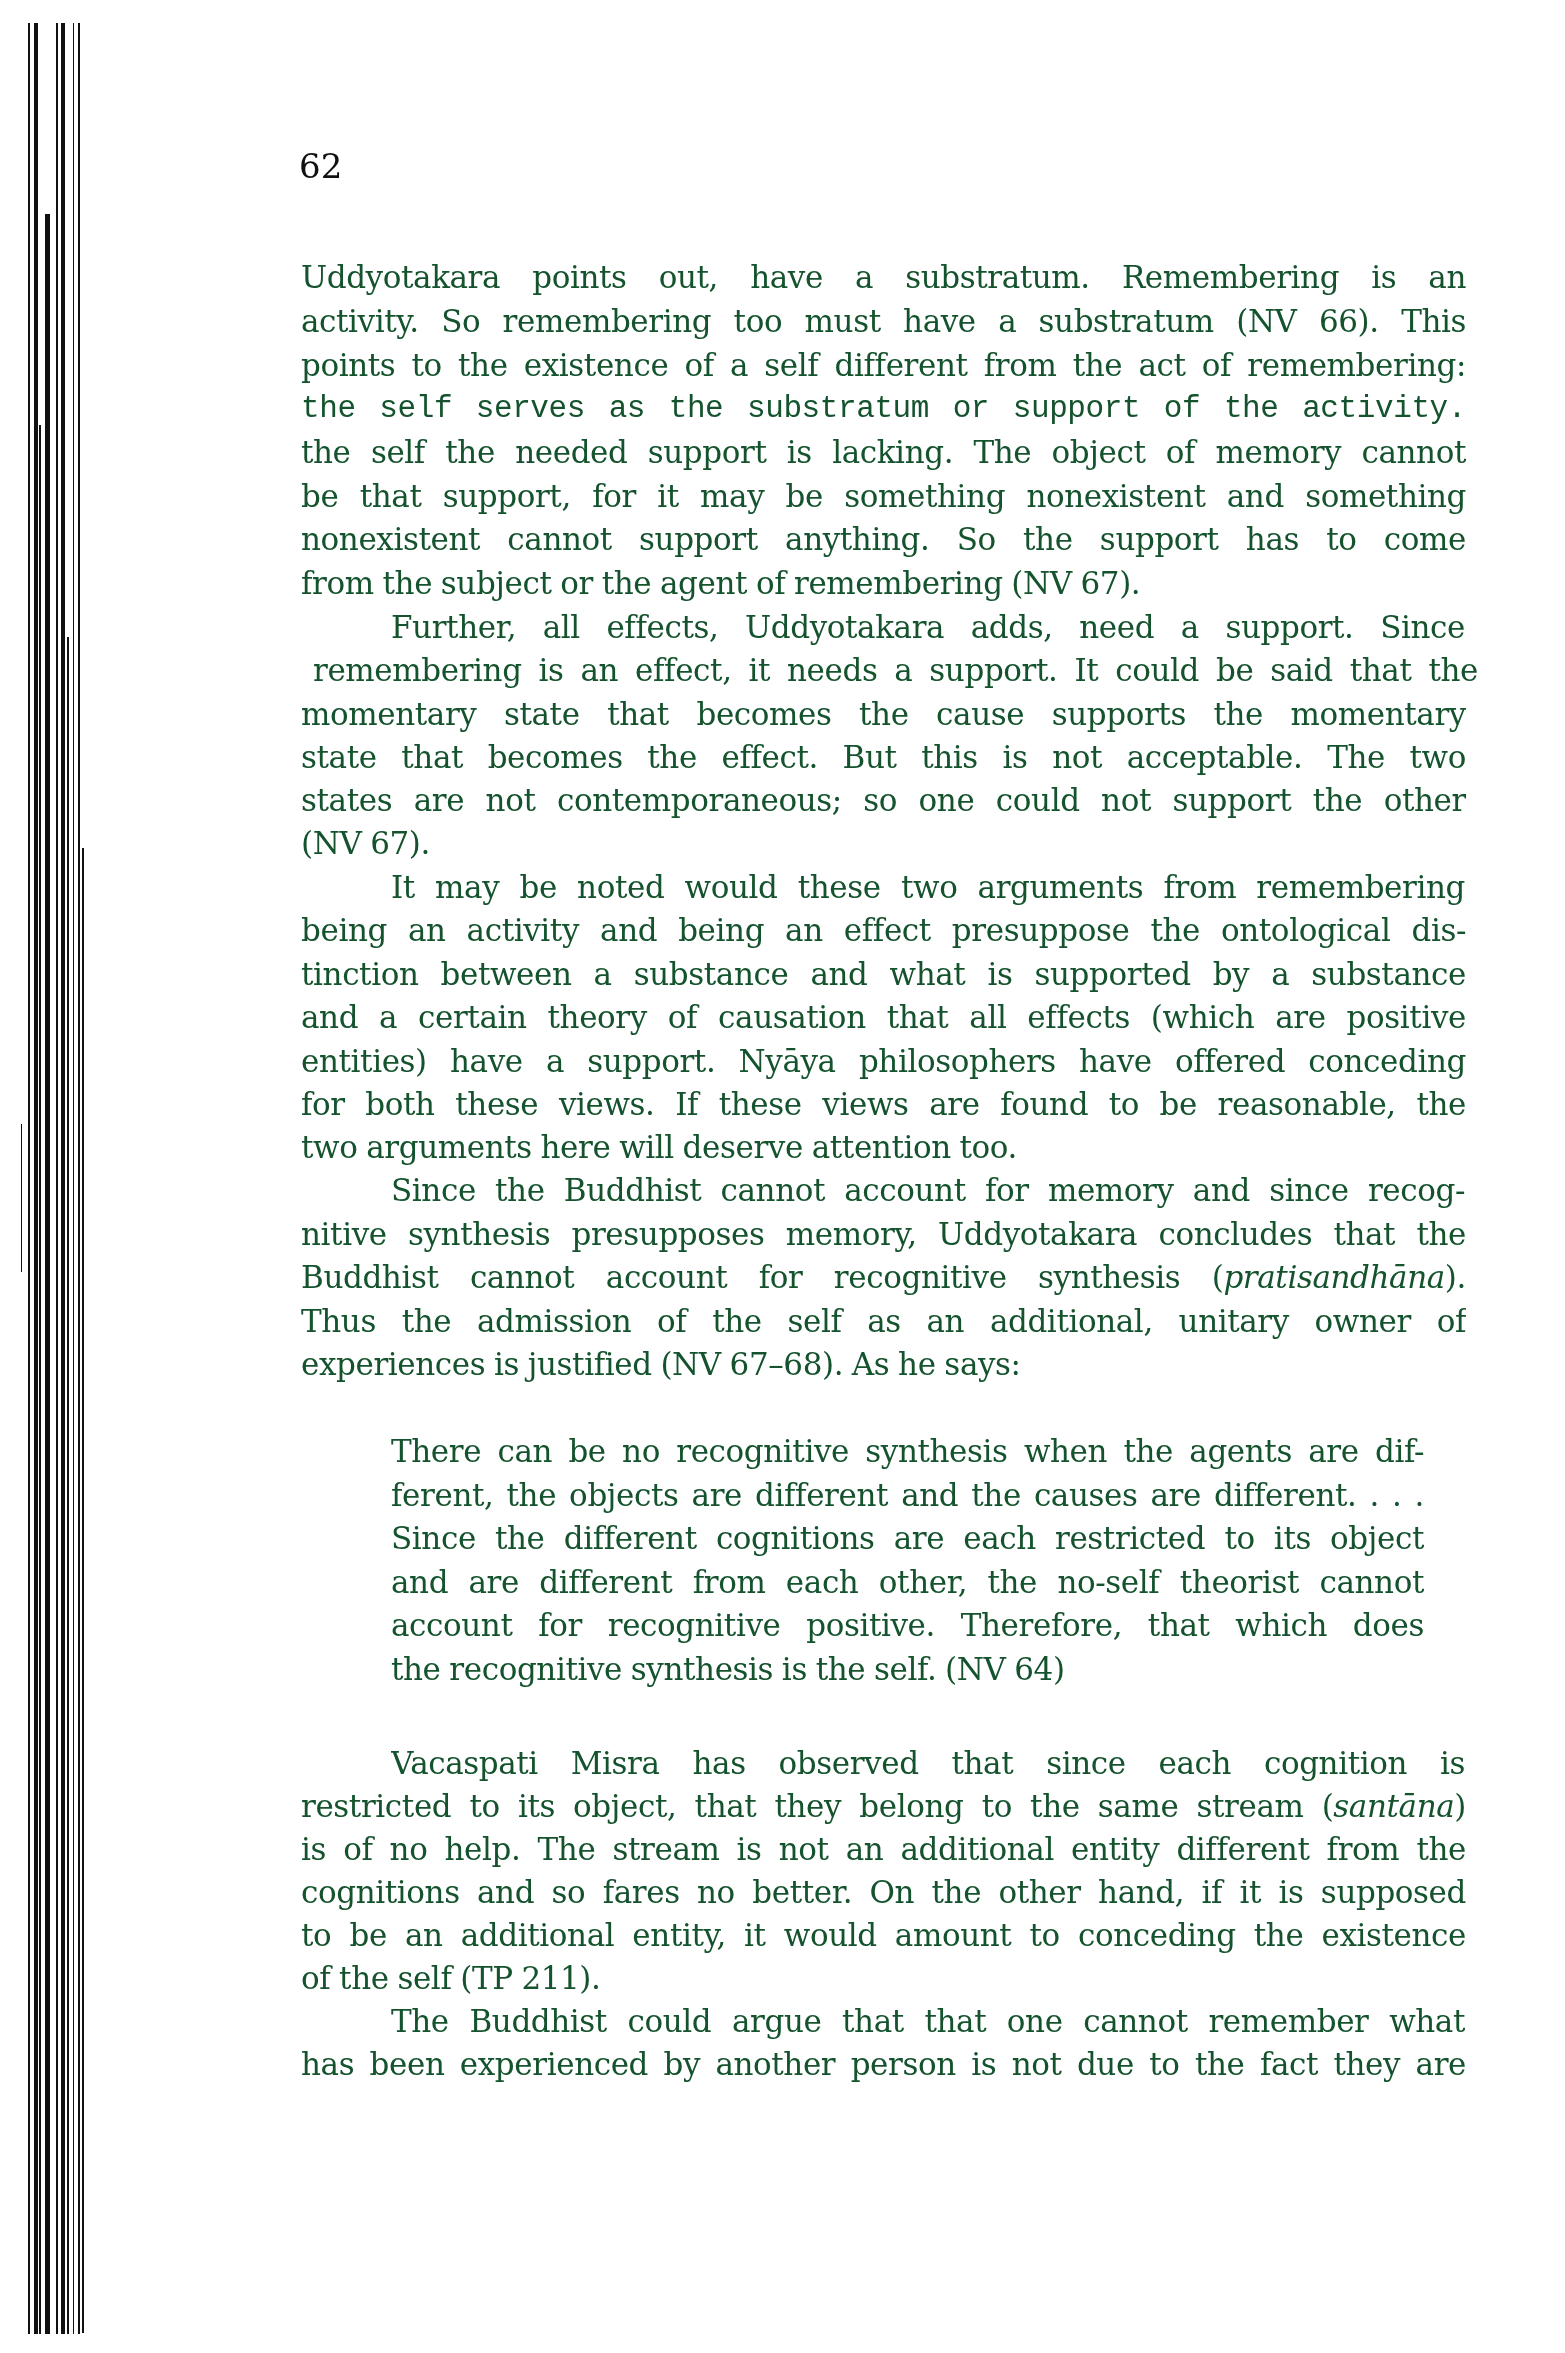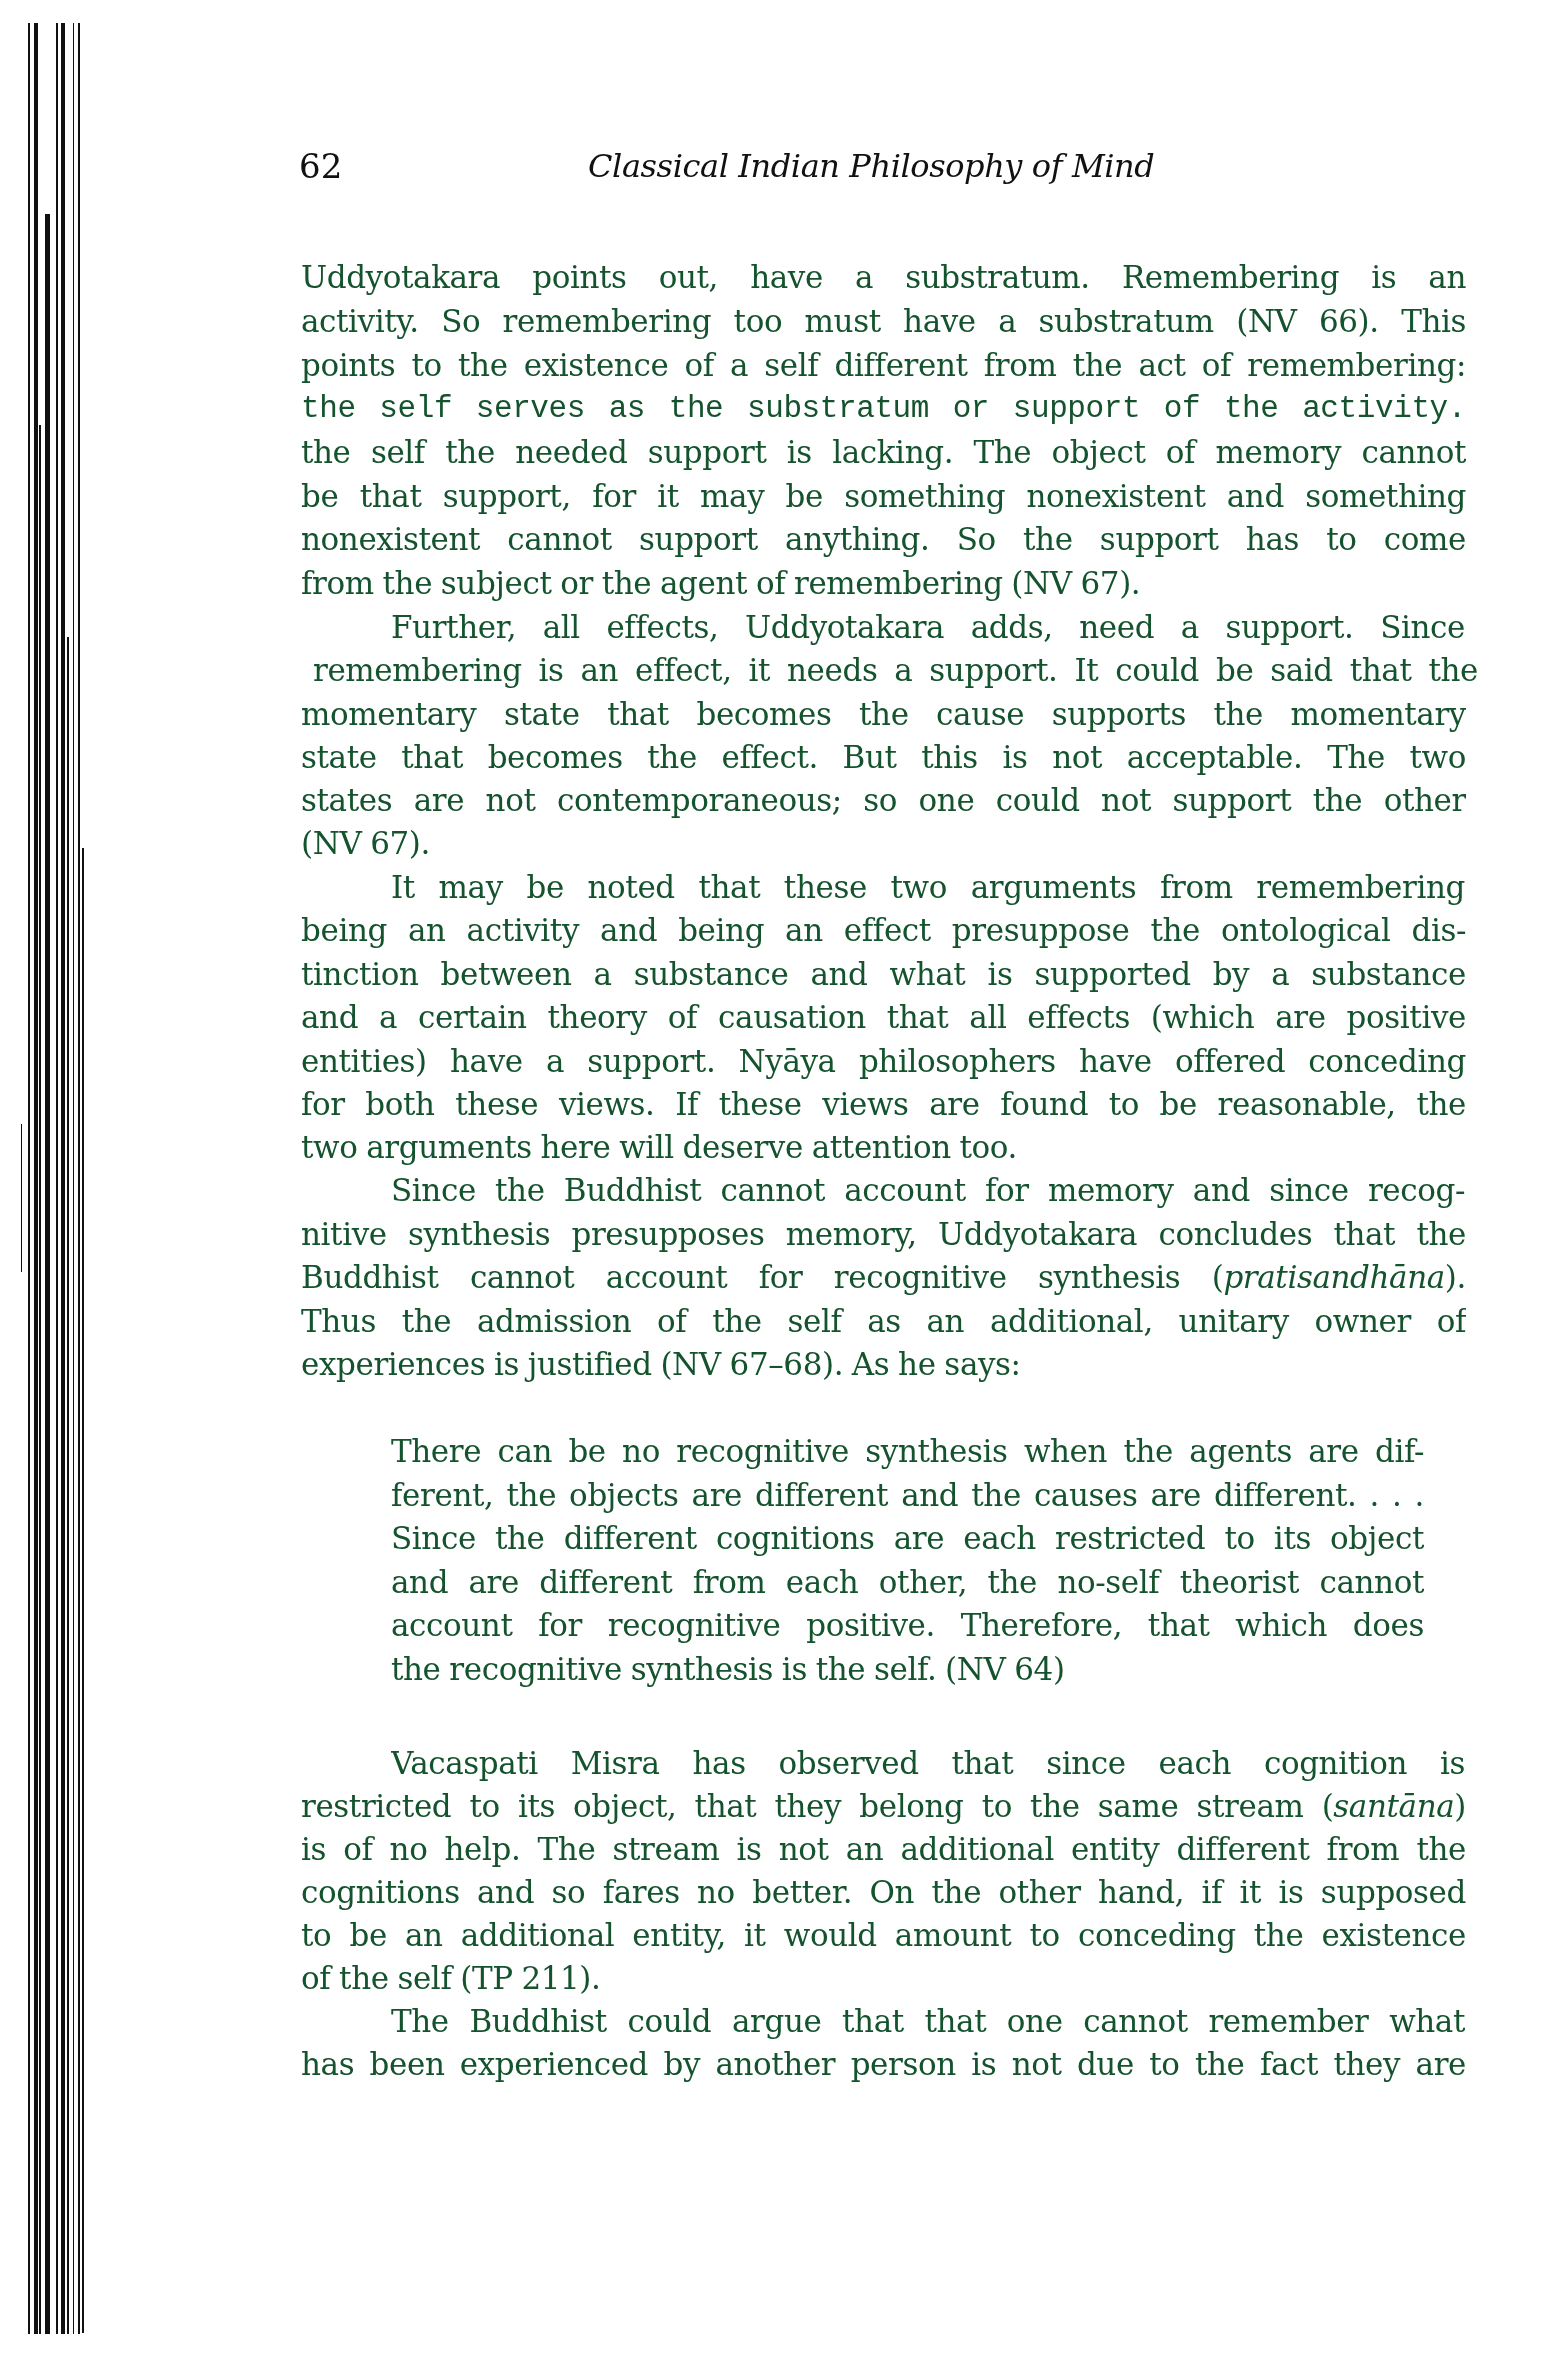--- a/index.html
+++ b/index.html
@@ -27,21 +27,20 @@
       <div class="bl" style="left: 61px; width: 2.1px; top: 21px; height: 2311px; background: rgb(17, 17, 17);"></div>
       <div class="bl" style="left: 63px; width: 2.1px; top: 21px; height: 2311px; background: rgb(17, 17, 17);"></div>
       <div class="bl" style="left: 67px; width: 2.1px; top: 635px; height: 1697px; background: rgb(17, 17, 17);"></div>
       <div class="bl" style="left: 73px; width: 1.4px; top: 21px; height: 2311px; background: rgb(17, 17, 17);"></div>
       <div class="bl" style="left: 78px; width: 2.1px; top: 21px; height: 2311px; background: rgb(17, 17, 17);"></div>
       <div class="bl" style="left: 82px; width: 2.1px; top: 846px; height: 1485px; background: rgb(17, 17, 17);"></div>
       <div class="bl" style="left: 21px; width: 1.4px; top: 1122px; height: 148px; background: rgb(17, 17, 17);"></div>
     </div>
 
   <div class="hdr-num">62</div>
-  <div class="hdr-title">Classical Indian Philosophy of Mind</div>
 
   <div id="body-text">
       <div>
         <div class="line j" style="left: 301px; width: 1165px; top: 256px;">Uddyotakara points out, have a substratum. Remembering is an</div>
         <div class="line j" style="left: 301px; width: 1165px; top: 300px;">activity. So remembering too must have a substratum (NV 66). This</div>
         <div class="line j" style="left: 301px; width: 1165px; top: 344px;">points to the existence of a self different from the act of remembering:</div>
         <div class="line j" style="left: 301px; width: 1165px; top: 387px; font-family: Liberation Mono, monospace;">the self serves as the substratum or support of the activity. Without</div>
         <div class="line j" style="left: 301px; width: 1165px; top: 431px;">the self the needed support is lacking. The object of memory cannot</div>
         <div class="line j" style="left: 301px; width: 1165px; top: 475px;">be that support, for it may be something nonexistent and something</div>
         <div class="line j" style="left: 301px; width: 1165px; top: 518px;">nonexistent cannot support anything. So the support has to come</div>
@@ -49,21 +48,21 @@
       </div>
       <div>
         <div class="line j" style="left: 391px; width: 1074px; top: 606px;">Further, all effects, Uddyotakara adds, need a support. Since</div>
         <div class="line j" style="left: 301px; width: 1165px; top: 649px; margin-left: 12px;">remembering is an effect, it needs a support. It could be said that the</div>
         <div class="line j" style="left: 301px; width: 1165px; top: 693px;">momentary state that becomes the cause supports the momentary</div>
         <div class="line j" style="left: 301px; width: 1165px; top: 736px;">state that becomes the effect. But this is not acceptable. The two</div>
         <div class="line j" style="left: 301px; width: 1165px; top: 779px;">states are not contemporaneous; so one could not support the other</div>
         <div class="line l" style="left: 301px; width: 1165px; top: 822px;">(NV 67).</div>
       </div>
       <div>
-        <div class="line j" style="left: 391px; width: 1074px; top: 866px;">It may be noted that these two arguments from remembering</div>
+        <div class="line j" style="left: 391px; width: 1074px; top: 866px;">It may be noted would these two arguments from remembering</div>
         <div class="line j" style="left: 301px; width: 1165px; top: 909px;">being an activity and being an effect presuppose the ontological dis-</div>
         <div class="line j" style="left: 301px; width: 1165px; top: 953px;">tinction between a substance and what is supported by a substance</div>
         <div class="line j" style="left: 301px; width: 1165px; top: 996px;">and a certain theory of causation that all effects (which are positive</div>
         <div class="line j" style="left: 301px; width: 1165px; top: 1040px;">entities) have a support. Nyāya philosophers have offered conceding</div>
         <div class="line j" style="left: 301px; width: 1165px; top: 1083px;">for both these views. If these views are found to be reasonable, the</div>
         <div class="line l" style="left: 301px; width: 1165px; top: 1126px;">two arguments here will deserve attention too.</div>
       </div>
       <div>
         <div class="line j" style="left: 391px; width: 1074px; top: 1169px;">Since the Buddhist cannot account for memory and since recog-</div>
         <div class="line j" style="left: 301px; width: 1165px; top: 1213px;">nitive synthesis presupposes memory, Uddyotakara concludes that the</div>

